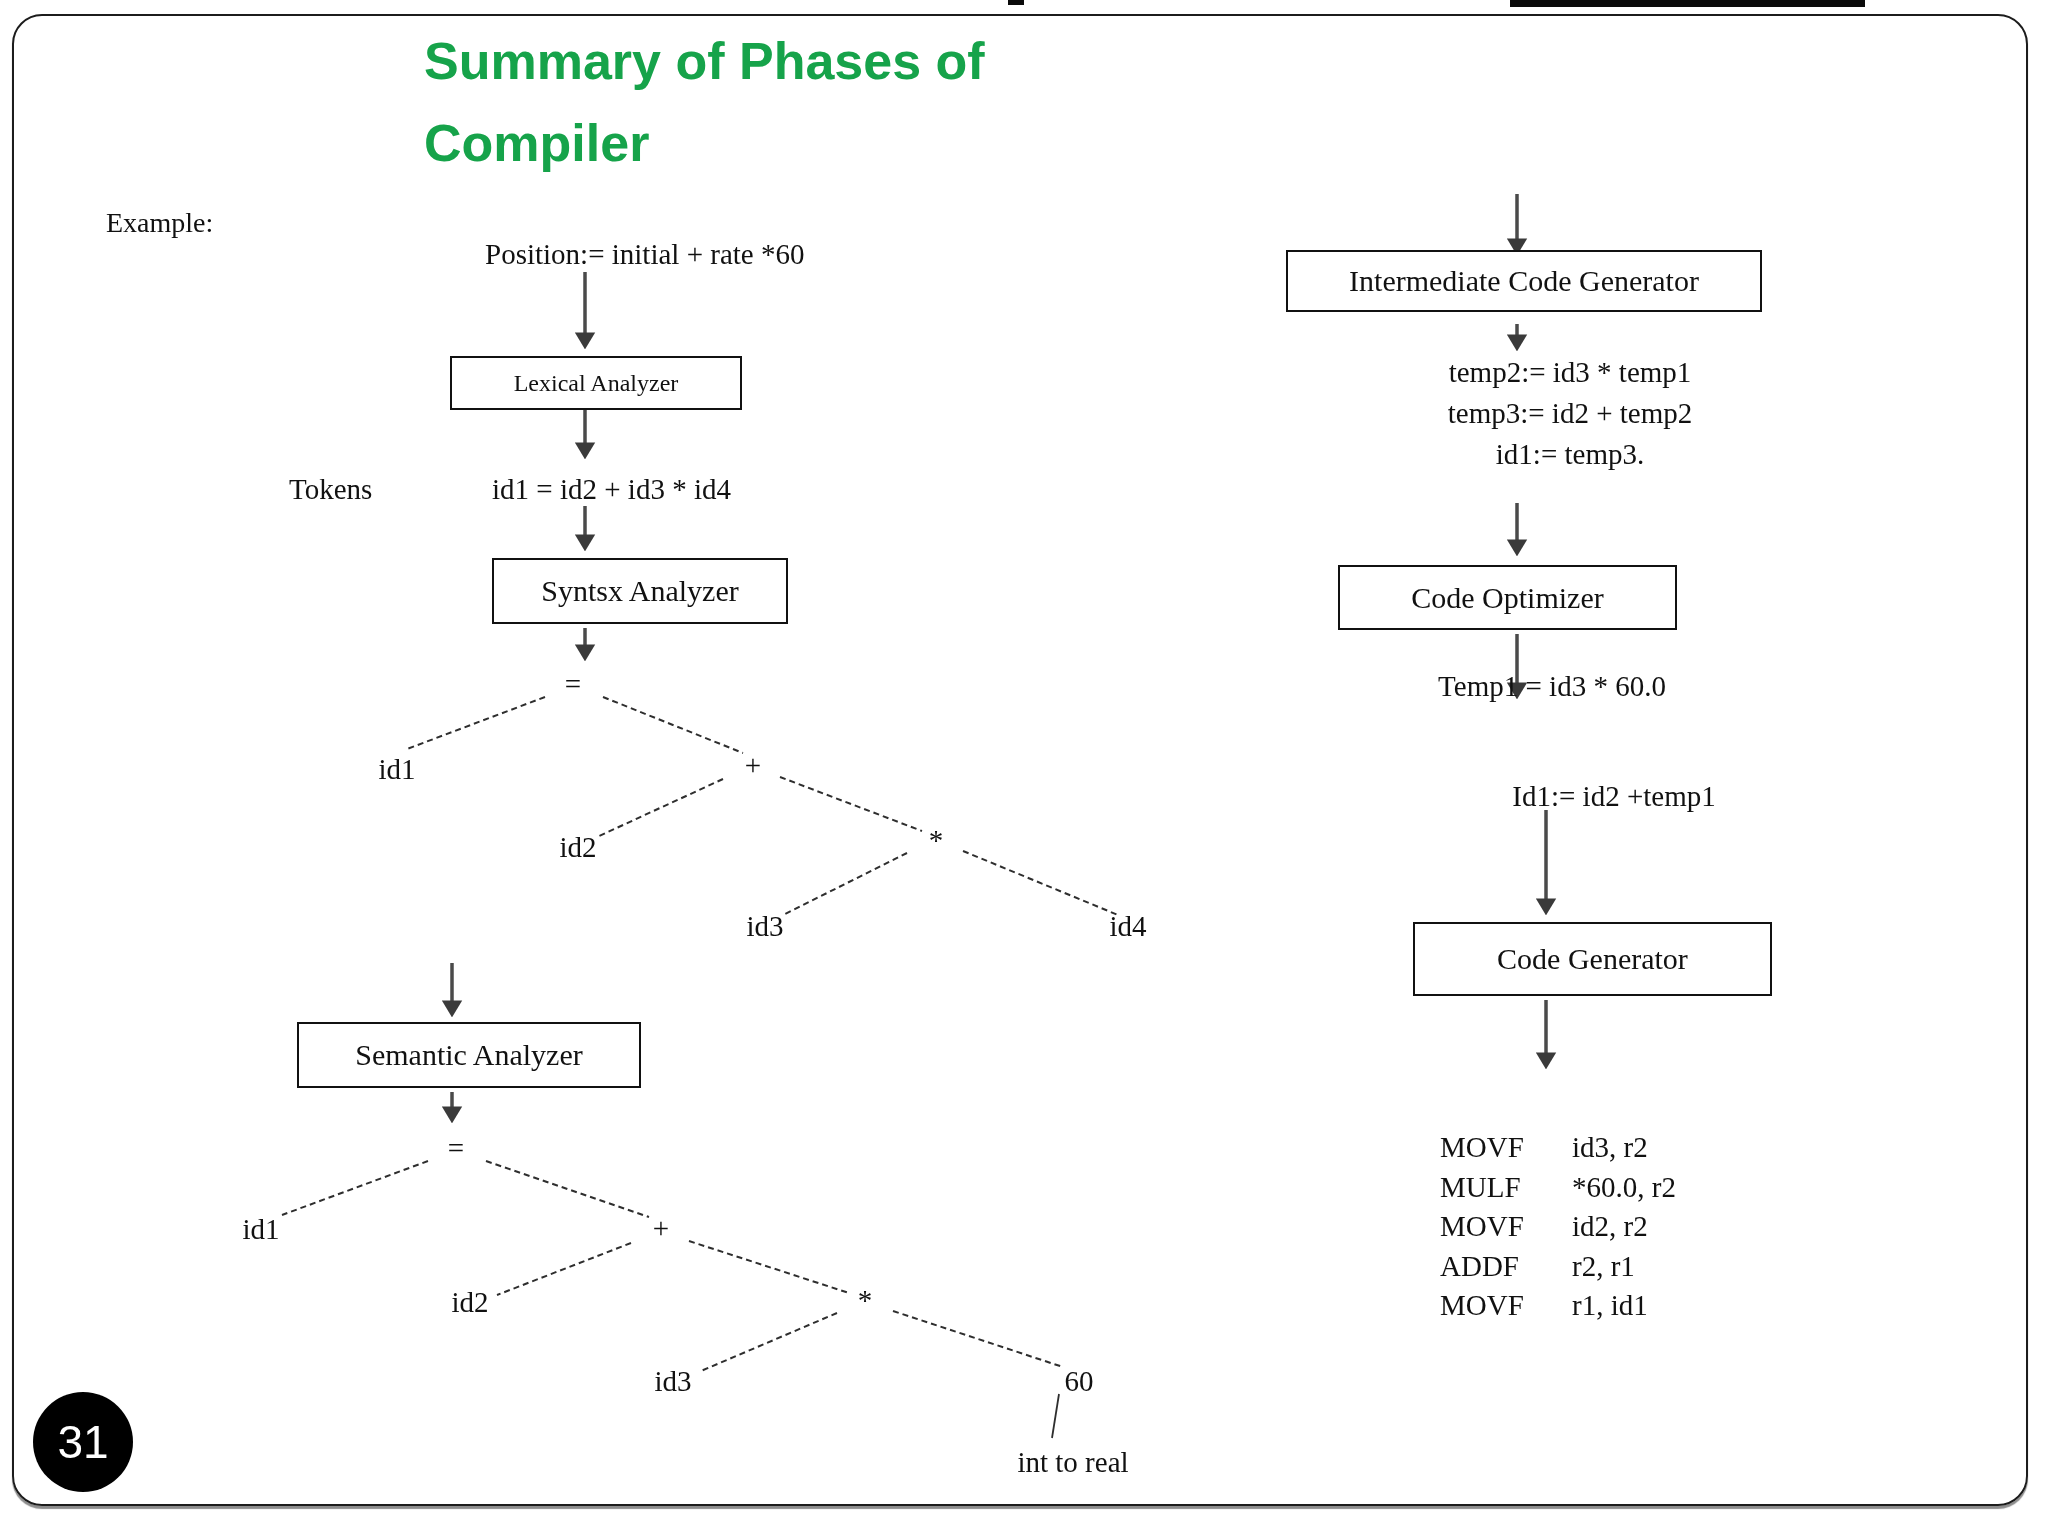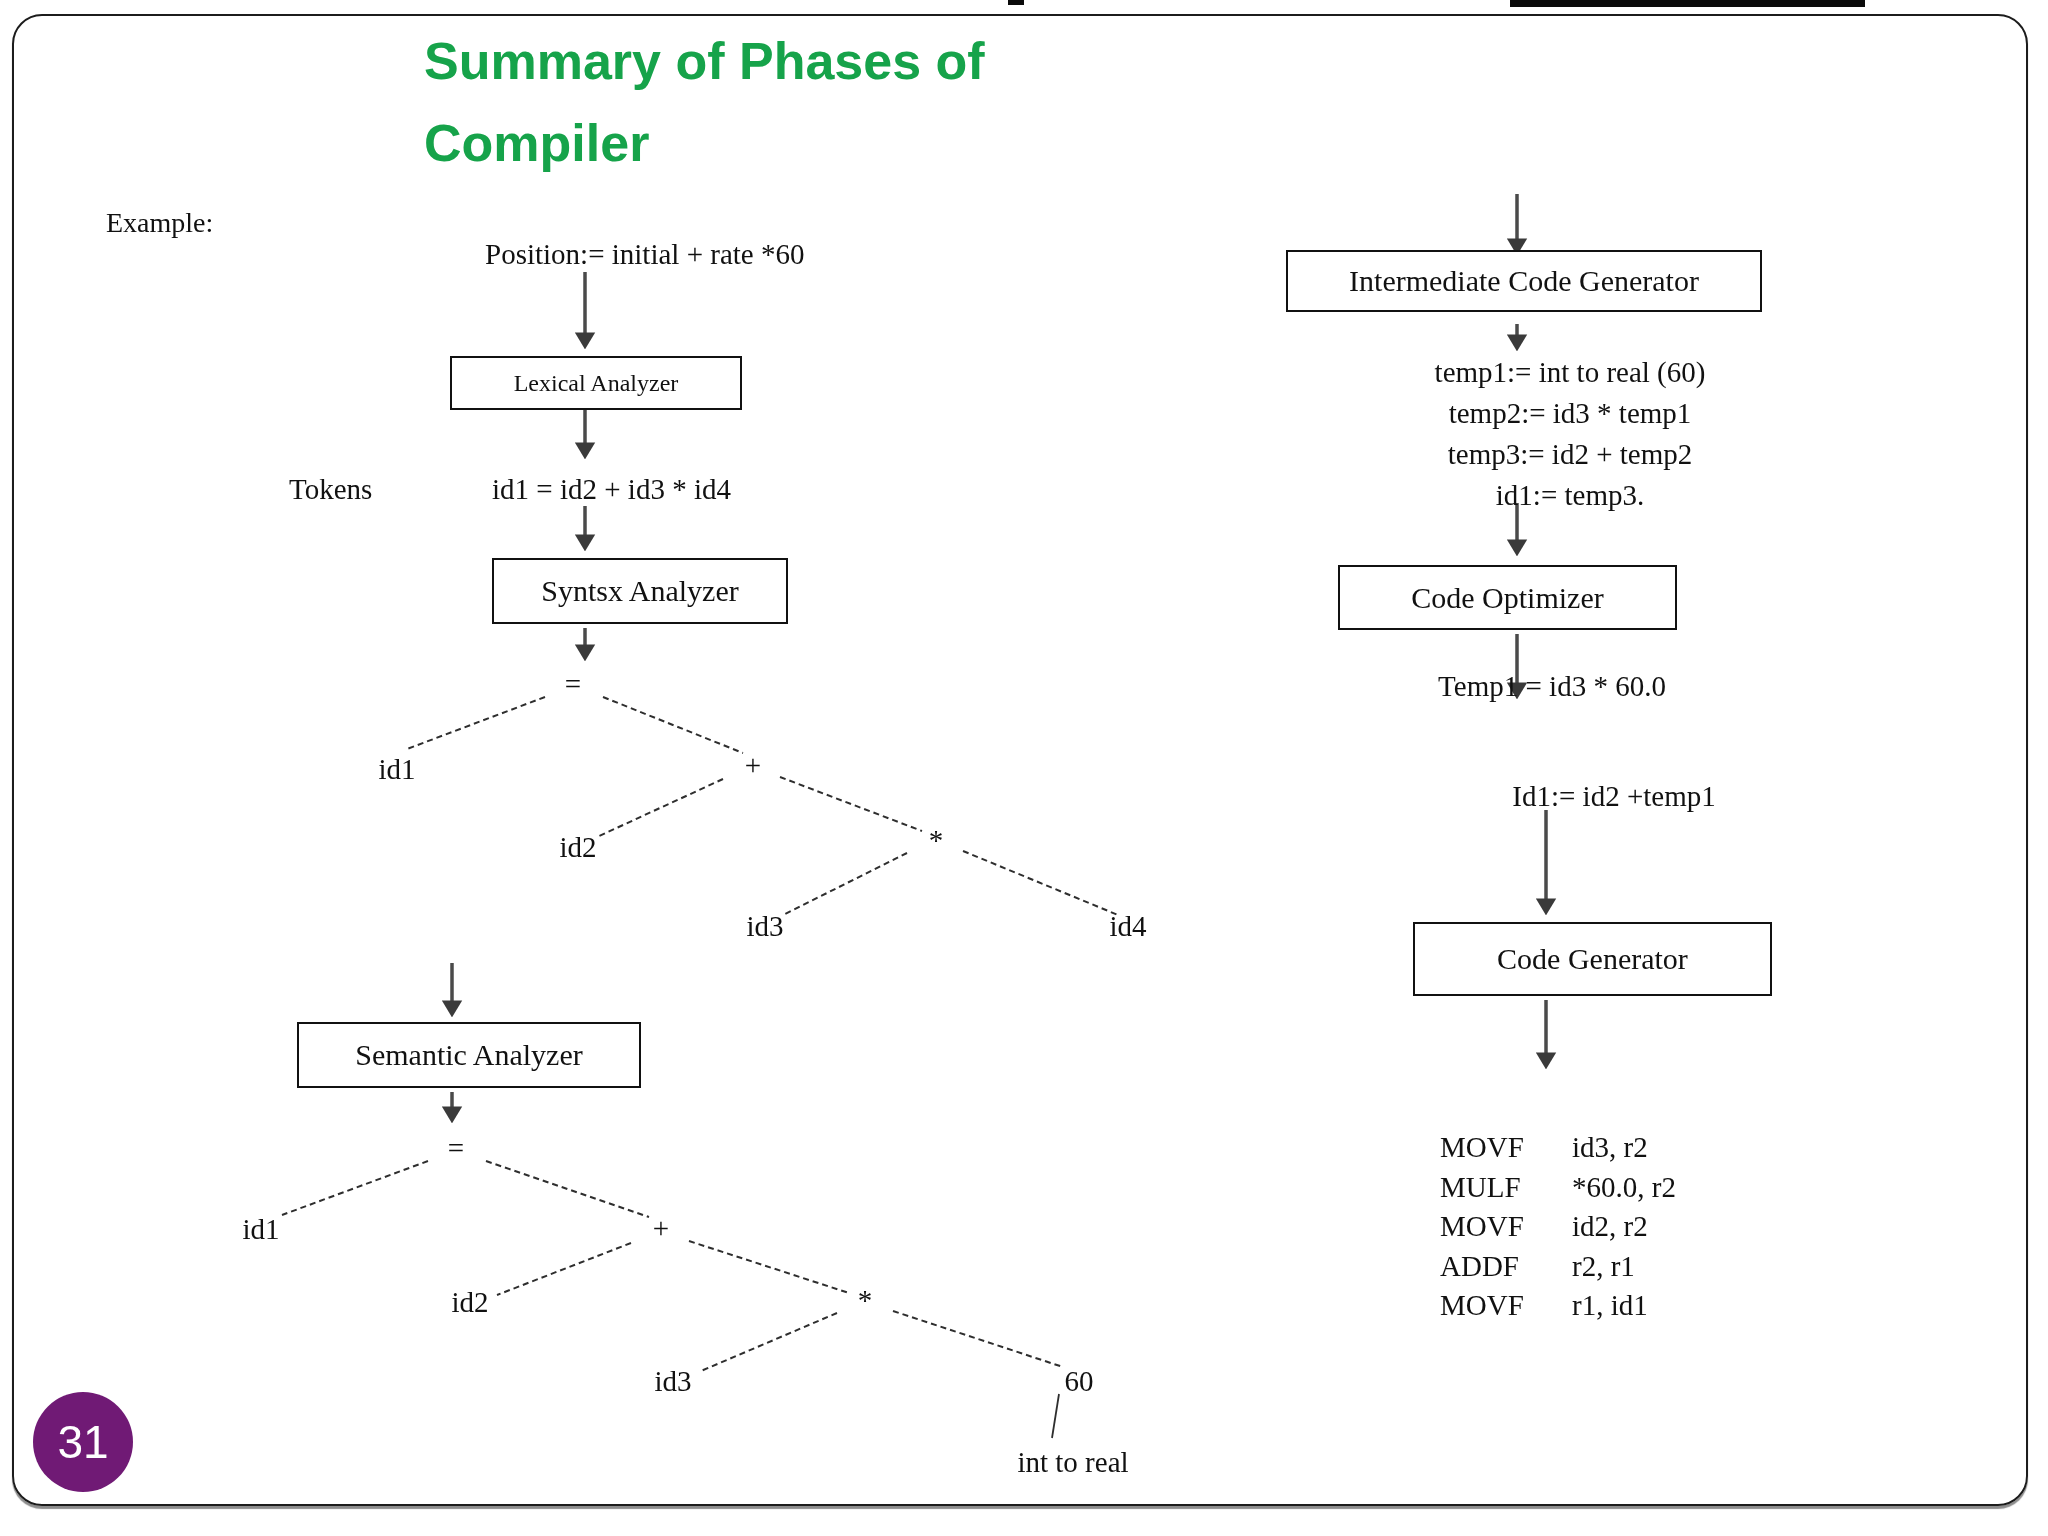--- a/index.html
+++ b/index.html
@@ -27,21 +27,21 @@
     display:flex;align-items:center;justify-content:center;
     font-size:30px;white-space:nowrap;box-sizing:border-box;
   }
   .centered-block{position:absolute;text-align:center;font-size:29px;line-height:41px;}
   .center-anchor{position:absolute;transform:translateX(-50%);font-size:29px;white-space:nowrap;}
   .asm{position:absolute;left:1440px;top:1128px;font-size:29px;line-height:39.5px;}
   .asm-row{display:flex;}
   .asm-op{width:132px;}
   .badge{
     position:absolute;left:33px;top:1392px;width:100px;height:100px;border-radius:50%;
-    background:#701a75;color:#ffffff;display:flex;align-items:center;justify-content:center;
+    background:#000000;color:#ffffff;display:flex;align-items:center;justify-content:center;
     font-family:"Liberation Sans","DejaVu Sans",sans-serif;font-size:46px;
   }
   svg.connectors{position:absolute;left:0;top:0;width:2048px;height:1536px;pointer-events:none;}
 </style>
 </head>
 <body>
 
 <div class="canvas">
 
   <div class="frame"></div>
@@ -124,21 +124,20 @@
   <span class="node" style="left:865px;top:1300px;">*</span>
   <span class="node" style="left:673px;top:1381px;">id3</span>
   <span class="node" style="left:1079px;top:1381px;">60</span>
   <span class="node" style="left:1073px;top:1462px;">int to real</span>
 
   <div class="box" style="left:1286px;top:250px;width:476px;height:62px;">
     <span>Intermediate Code Generator</span>
   </div>
 
   <div class="centered-block" style="left:1360px;top:352px;width:420px;">
-    <div>temp1:= int to real (60)</div>
     <div>temp2:= id3 * temp1</div>
     <div>temp3:= id2 + temp2</div>
     <div>id1:= temp3.</div>
   </div>
 
   <div class="box" style="left:1338px;top:565px;width:339px;height:65px;">
     <span>Code Optimizer</span>
   </div>
 
   <div class="center-anchor" style="left:1552px;top:670px;">Temp1 = id3 * 60.0</div>

